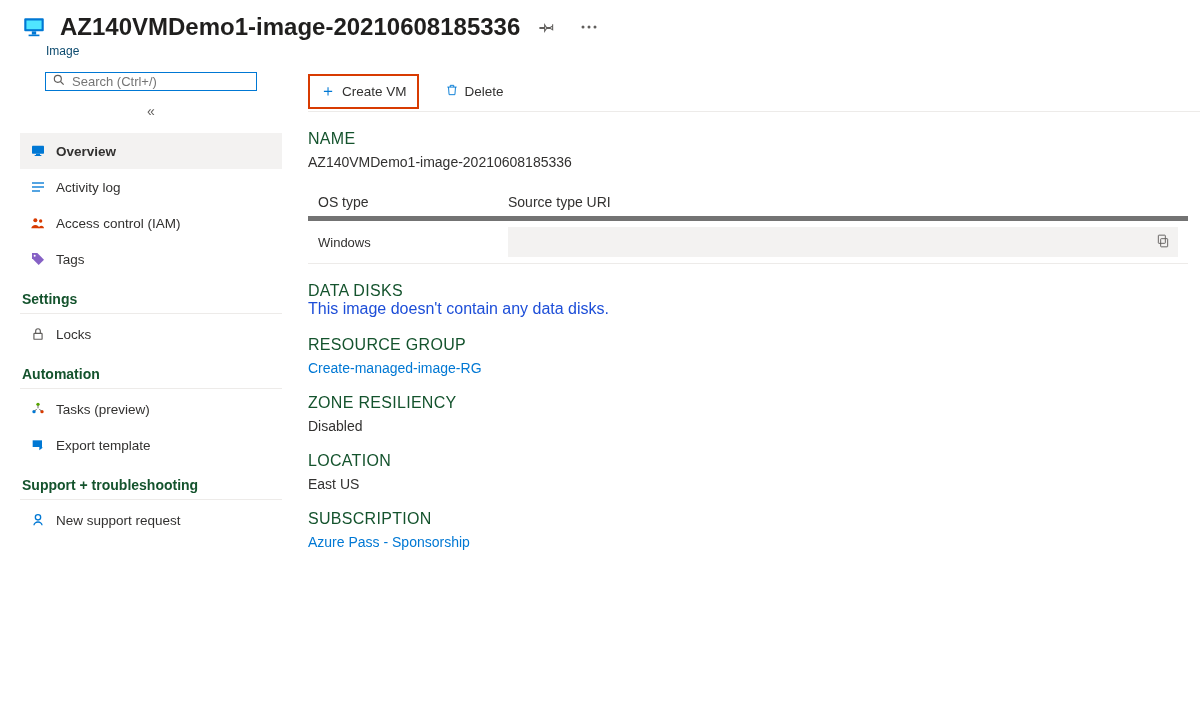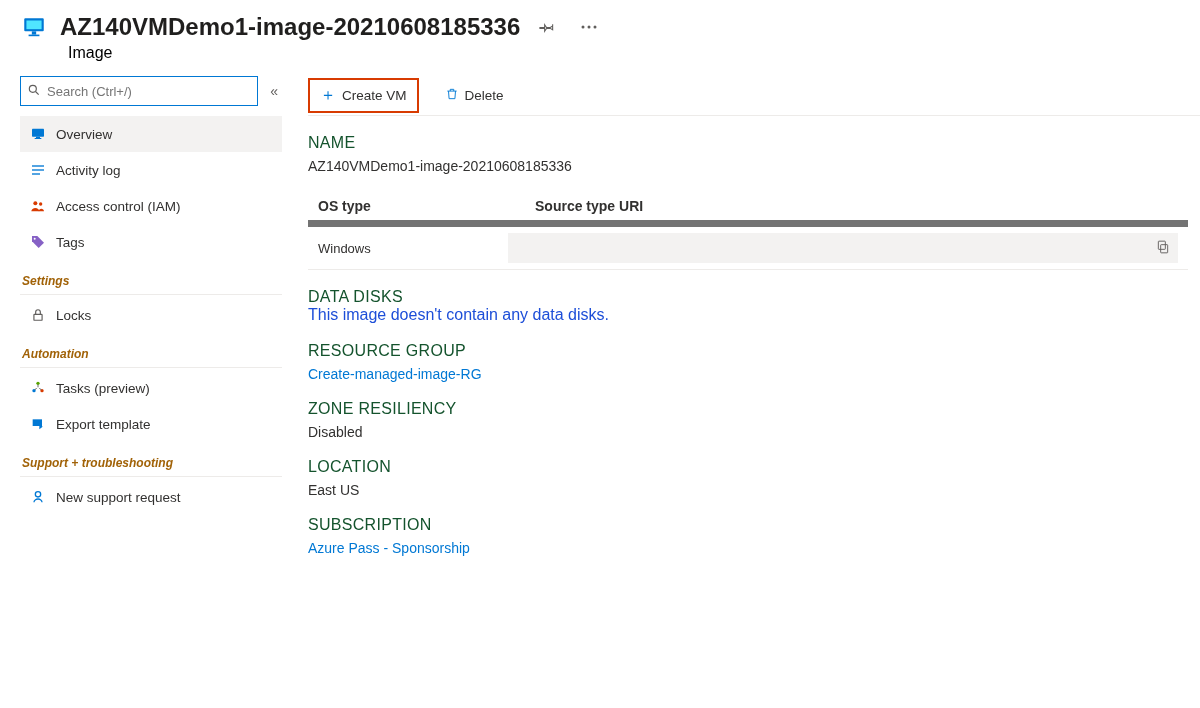--- a/index.html
+++ b/index.html
@@ -9,62 +9,62 @@
     font-size: 13px;
     color: #323130;
     background: #fff;
     width: 1200px;
   }
   .page { display: flex; flex-direction: column; padding-left: 20px; }
   .header-row { display: flex; align-items: center; gap: 12px; margin-top: 12px; }
   .res-icon { width: 28px; height: 28px; display:flex; align-items:center; justify-content:center; }
   .title { font-size: 24px; font-weight: 600; color: #201f1e; }
   .pin-btn, .more-btn { color:#605e5c; display:flex; align-items:center; justify-content:center; width:30px; height:30px; cursor:pointer; }
-  .subtype { font-size: 16px; color: #000000; margin: 2px 0 14px 48px; }
+  .subtype { font-size: 12px; color: #0c4a6e; margin: 2px 0 14px 26px; }
   .body-row { display: flex; }
   .sidebar { width: 262px; flex: 0 0 262px; }
-  .search-wrap { display:flex; align-items:center; gap:8px; margin-bottom: 10px; }
+  .search-wrap { display:flex; align-items:center; gap:8px; margin-bottom: 10px; flex-direction: column; }
   .search-box {
     flex:1;
     display:flex; align-items:center;
     border: 1px solid #0078d4;
     height: 30px;
     padding: 0 6px;
     background:#fff;
   }
   .search-box input {
     border:none; outline:none; flex:1; font-size:13px; background:transparent; padding-left:6px;
   }
   .collapse-btn { color:#605e5c; font-size:14px; cursor:pointer; padding:4px; }
   .nav-item {
     display:flex; align-items:center; gap:10px;
     height:36px; padding: 0 10px; cursor:pointer;
     border-bottom: none;
   }
-  .nav-item.selected { background:#f3f2f1; font-weight:400; }
+  .nav-item.selected { background:#f3f2f1; font-weight:700; }
   .nav-icon { width:16px; height:16px; display:flex; align-items:center; justify-content:center; }
   .nav-item span.lbl { color:#323130; font-size:13.5px; }
-  .section-head { font-weight:600; font-size:12px; margin: 14px 0 6px 2px; color:#a16207;font-style:italic; }
+  .section-head { font-weight:600; font-size:14px; margin: 14px 0 6px 2px; color:#14532d; }
   .thin-sep { height:1px; background:#edebe9; margin: 2px 0 2px 0; }
 
   .content { flex:1; padding: 0 0 0 26px; }
   .toolbar { display:flex; align-items:center; gap:18px; height:40px; border-bottom:1px solid #edebe9; }
   .tb-btn { display:flex; align-items:center; gap:6px; cursor:pointer; padding: 4px 8px; font-size:13.5px; color:#323130; }
   .tb-btn.highlight { border:2px solid #d83b01; padding:5px 10px; }
   .plus-icon { color:#0078d4; font-size:16px; font-weight:400; }
   .trash-icon { color:#0078d4; }
 
   .kv-block { margin: 18px 0 10px 0; }
   .kv-label { font-size:16px; letter-spacing:0.3px; color:#14532d; text-transform:uppercase; }
   .kv-value { font-size:14px; color:#323130; margin-top:6px; }
   .kv-value.link { color:#0078d4; cursor:pointer; }
 
   .osdisk-table { margin-top:6px; width: 880px; }
   .osdisk-head, .osdisk-row { display:flex; align-items:center; }
-  .osdisk-head { border-bottom:7px solid #737373; padding:6px 10px; font-weight:700; font-size:14px;gap:27px; }
+  .osdisk-head { border-bottom:5px solid #737373; padding:6px 10px; font-weight:400; font-size:14px; }
   .osdisk-row  { border-bottom:1px solid #edebe9; padding:6px 10px; }
   .col-ostype { width: 190px; }
   .col-uri { flex:1; }
   .uri-cell { background:#f3f2f1; height:30px; display:flex; align-items:center; justify-content:flex-end; padding:0 8px; color:#605e5c; }
   .small-note { font-size:16px; color:#1d4ed8; }
 </style>
 </head>
 <body>
 
 <div class="page">

